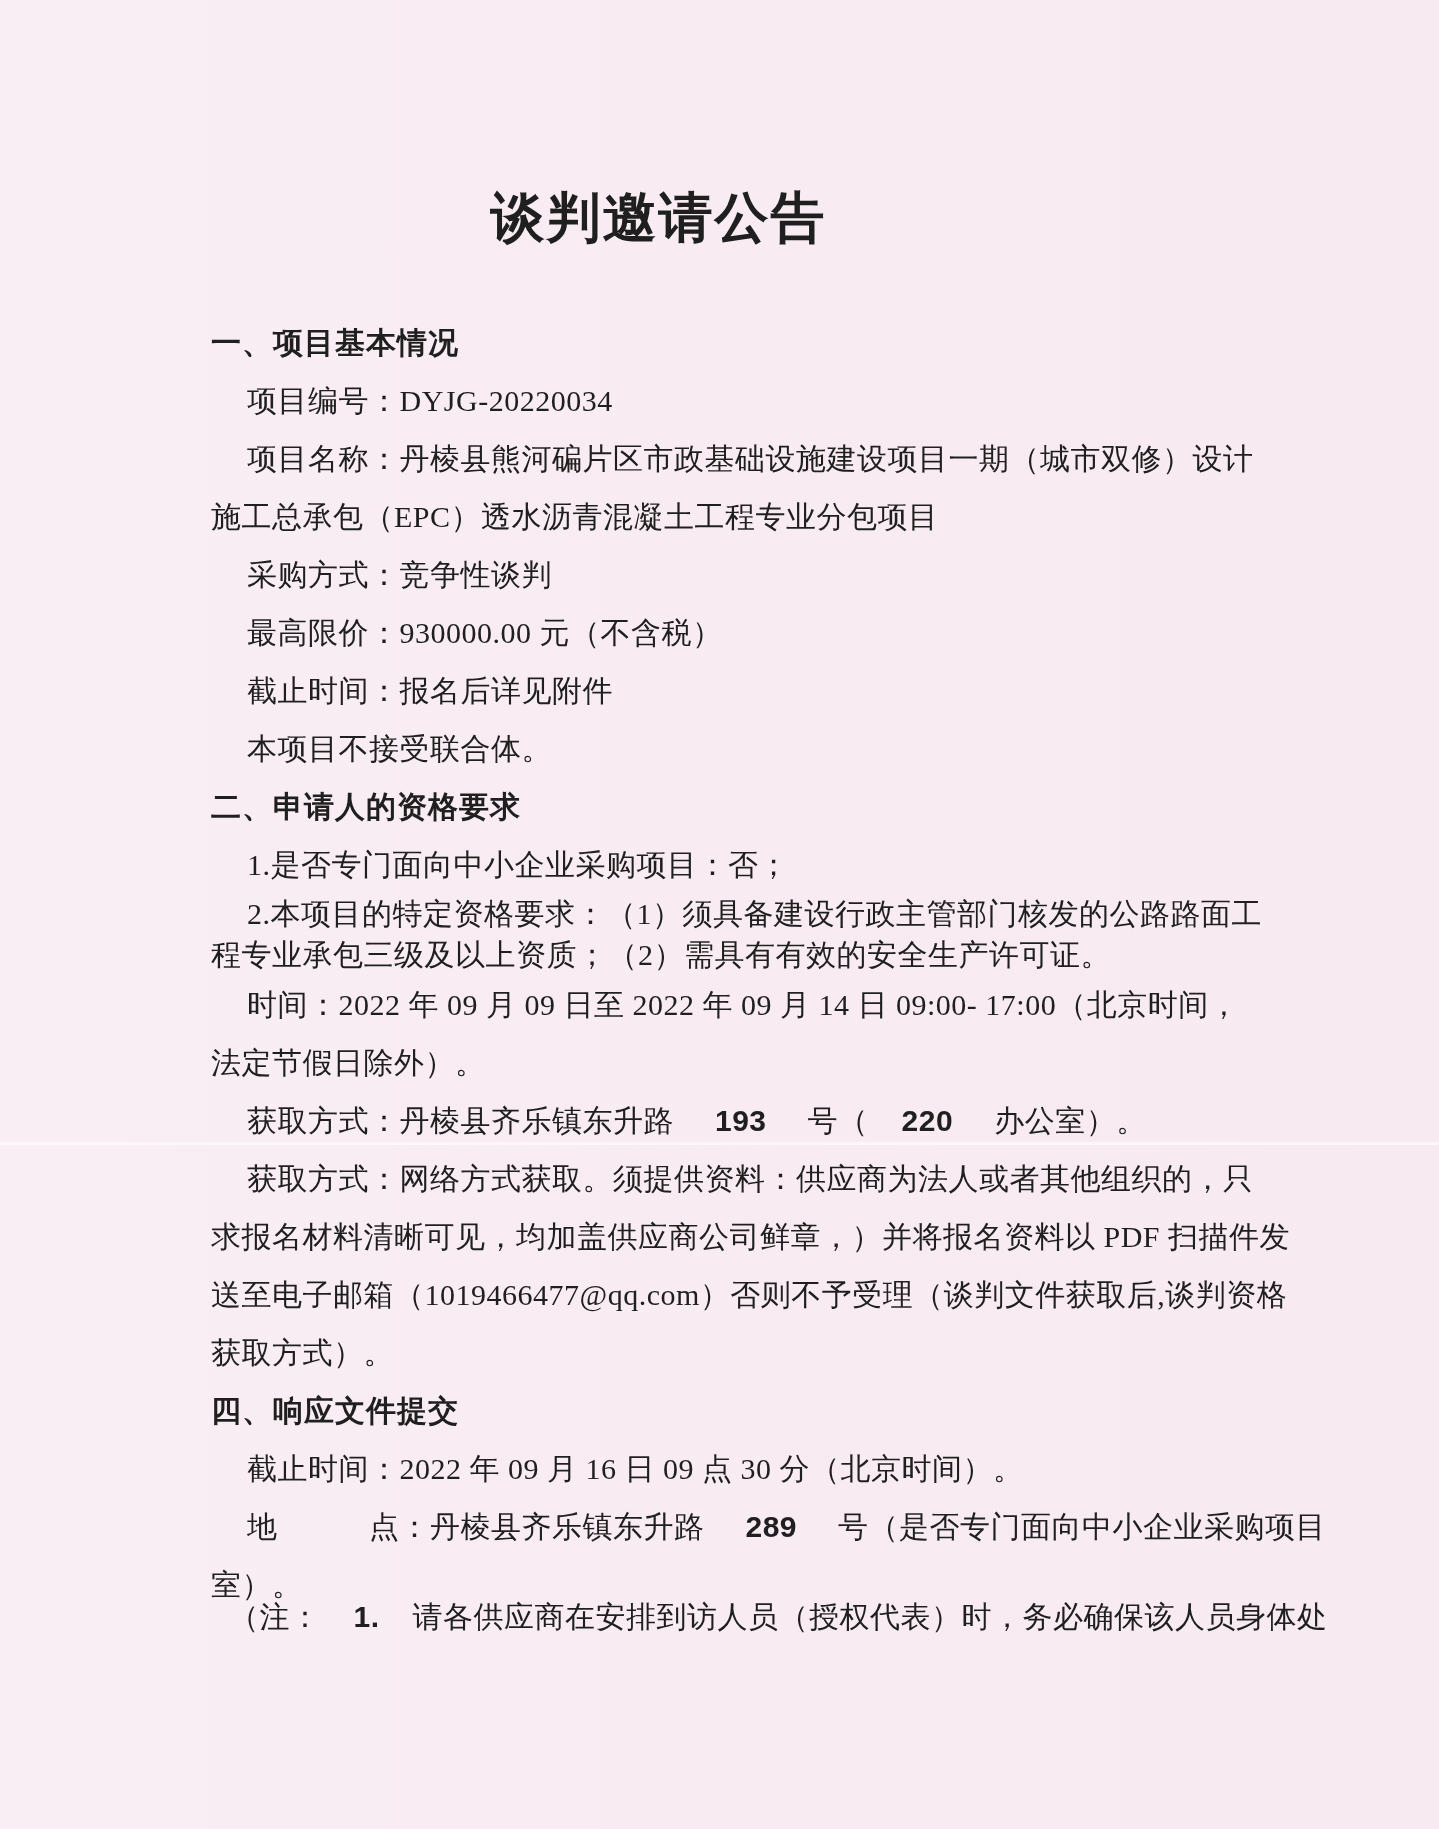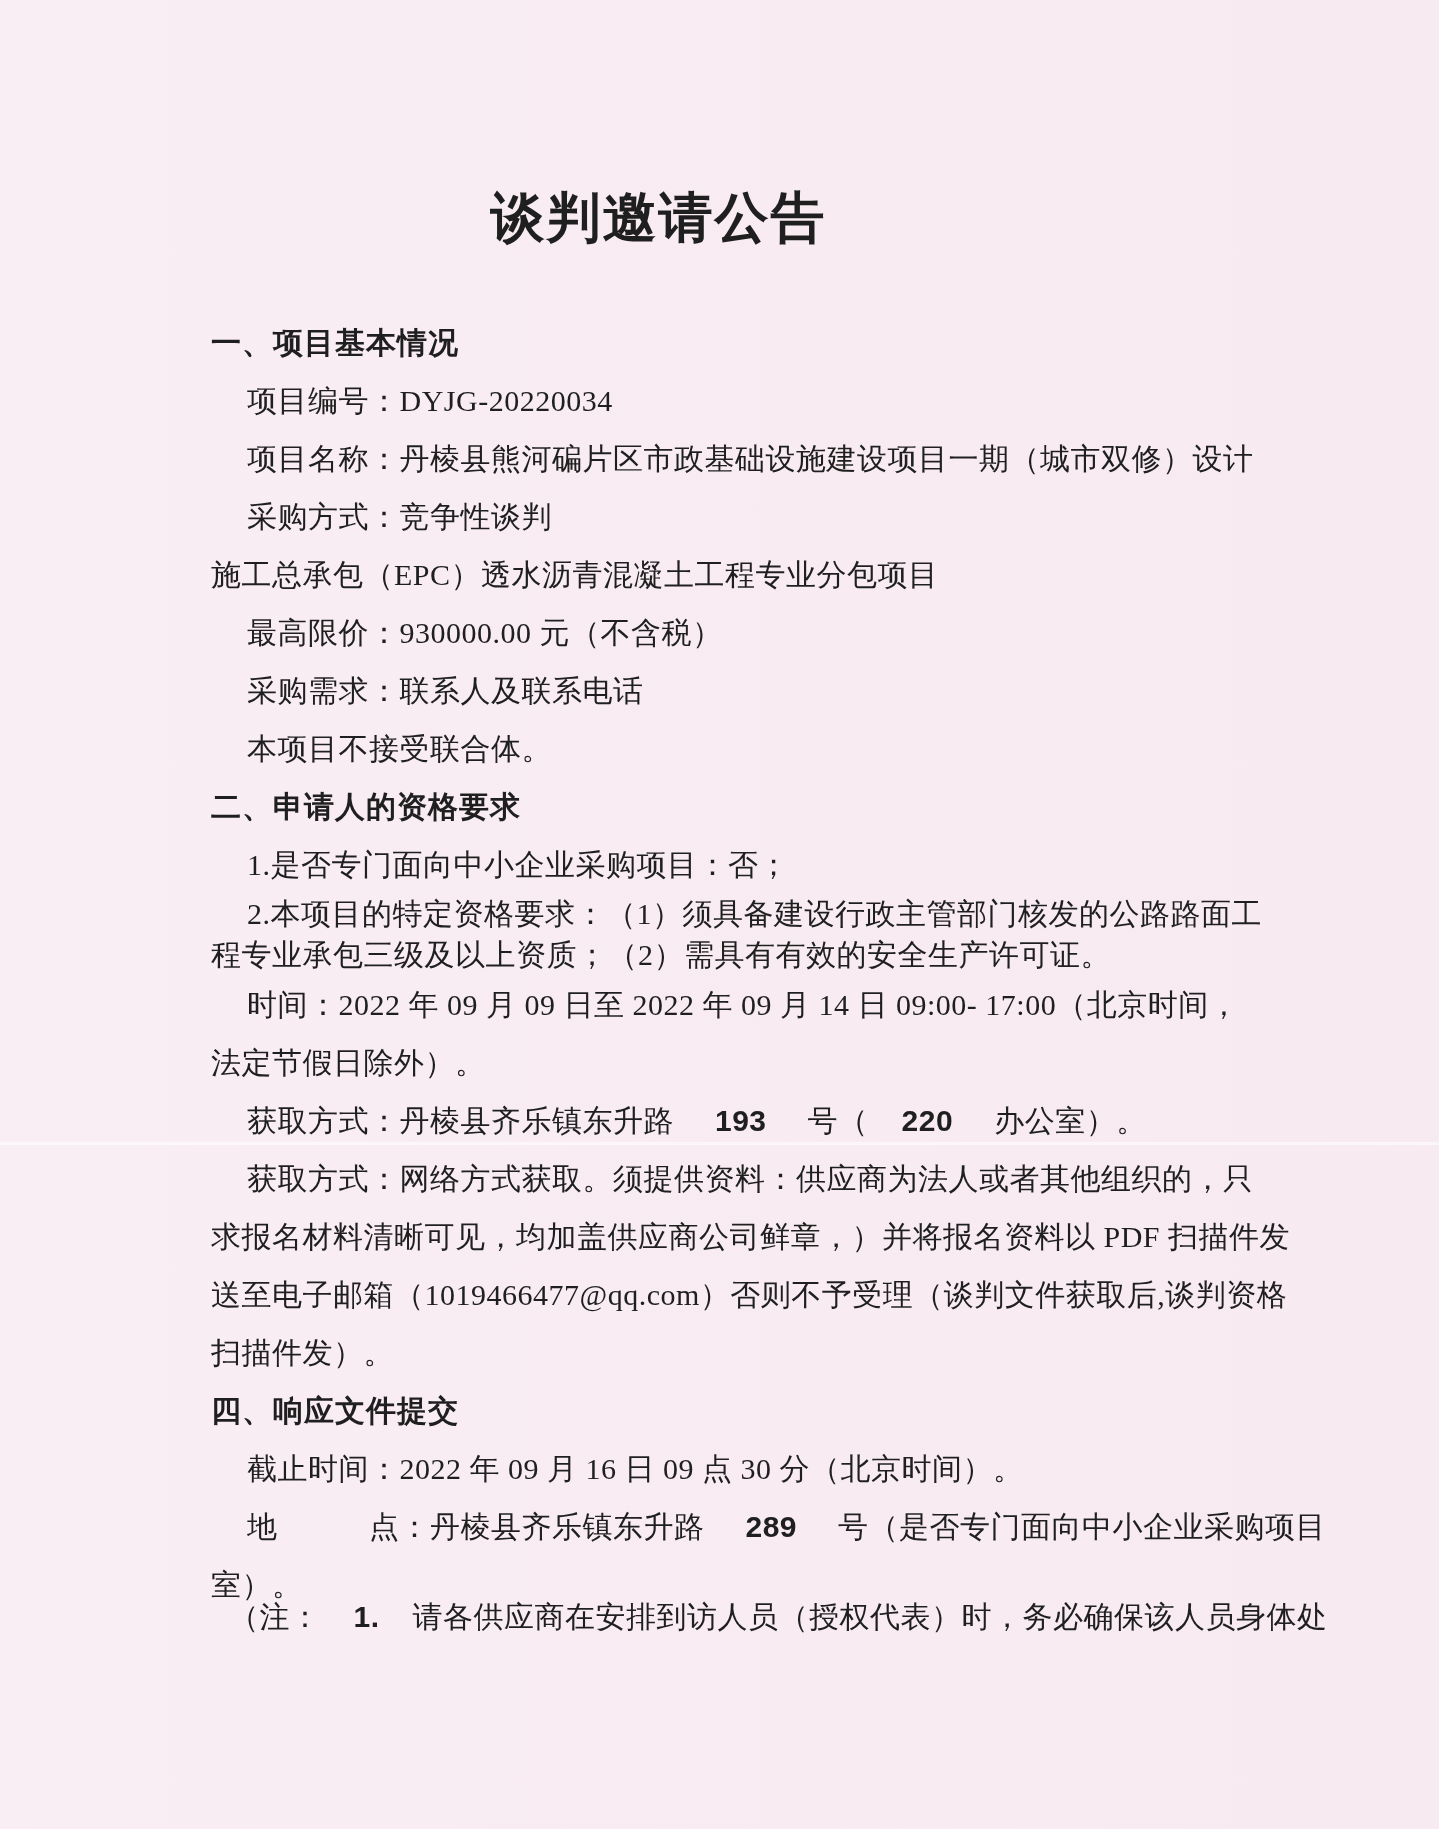--- a/index.html
+++ b/index.html
@@ -69,31 +69,31 @@
     <div class="lines">
         <div class="ln hd">
           <span>一、项目基本情况</span>
         </div>
         <div class="ln indent">
           <span>项目编号：DYJG-20220034</span>
         </div>
         <div class="ln indent">
           <span>项目名称：丹棱县熊河碥片区市政基础设施建设项目一期（城市双修）设计</span>
         </div>
+        <div class="ln">
+          <span>施工总承包（EPC）透水沥青混凝土工程专业分包项目</span>
+        </div>
         <div class="ln indent">
           <span>采购方式：竞争性谈判</span>
-        </div>
-        <div class="ln">
-          <span>施工总承包（EPC）透水沥青混凝土工程专业分包项目</span>
         </div>
         <div class="ln indent">
           <span>最高限价：930000.00 元（不含税）</span>
         </div>
         <div class="ln indent">
-          <span>采购需求：联系人及联系电话</span>
+          <span>截止时间：报名后详见附件</span>
         </div>
         <div class="ln indent">
           <span>本项目不接受联合体。</span>
         </div>
         <div class="ln hd">
           <span>二、申请人的资格要求</span>
         </div>
         <div class="ln indent">
           <span>1.是否专门面向中小企业采购项目：否；</span>
         </div>
@@ -119,21 +119,21 @@
         <div class="ln indent">
           <span>获取方式：网络方式获取。须提供资料：供应商为法人或者其他组织的，只</span>
         </div>
         <div class="ln">
           <span>求报名材料清晰可见，均加盖供应商公司鲜章，）并将报名资料以 PDF 扫描件发</span>
         </div>
         <div class="ln">
           <span>送至电子邮箱（1019466477@qq.com）否则不予受理（谈判文件获取后,谈判资格</span>
         </div>
         <div class="ln">
-          <span>扫描件发）。</span>
+          <span>获取方式）。</span>
         </div>
         <div class="ln hd">
           <span>四、响应文件提交</span>
         </div>
         <div class="ln indent">
           <span>截止时间：2022 年 09 月 16 日 09 点 30 分（北京时间）。</span>
         </div>
         <div class="ln indent">
           <span>地　　　点：丹棱县齐乐镇东升路 </span>
           <span class="bnum">289</span>

